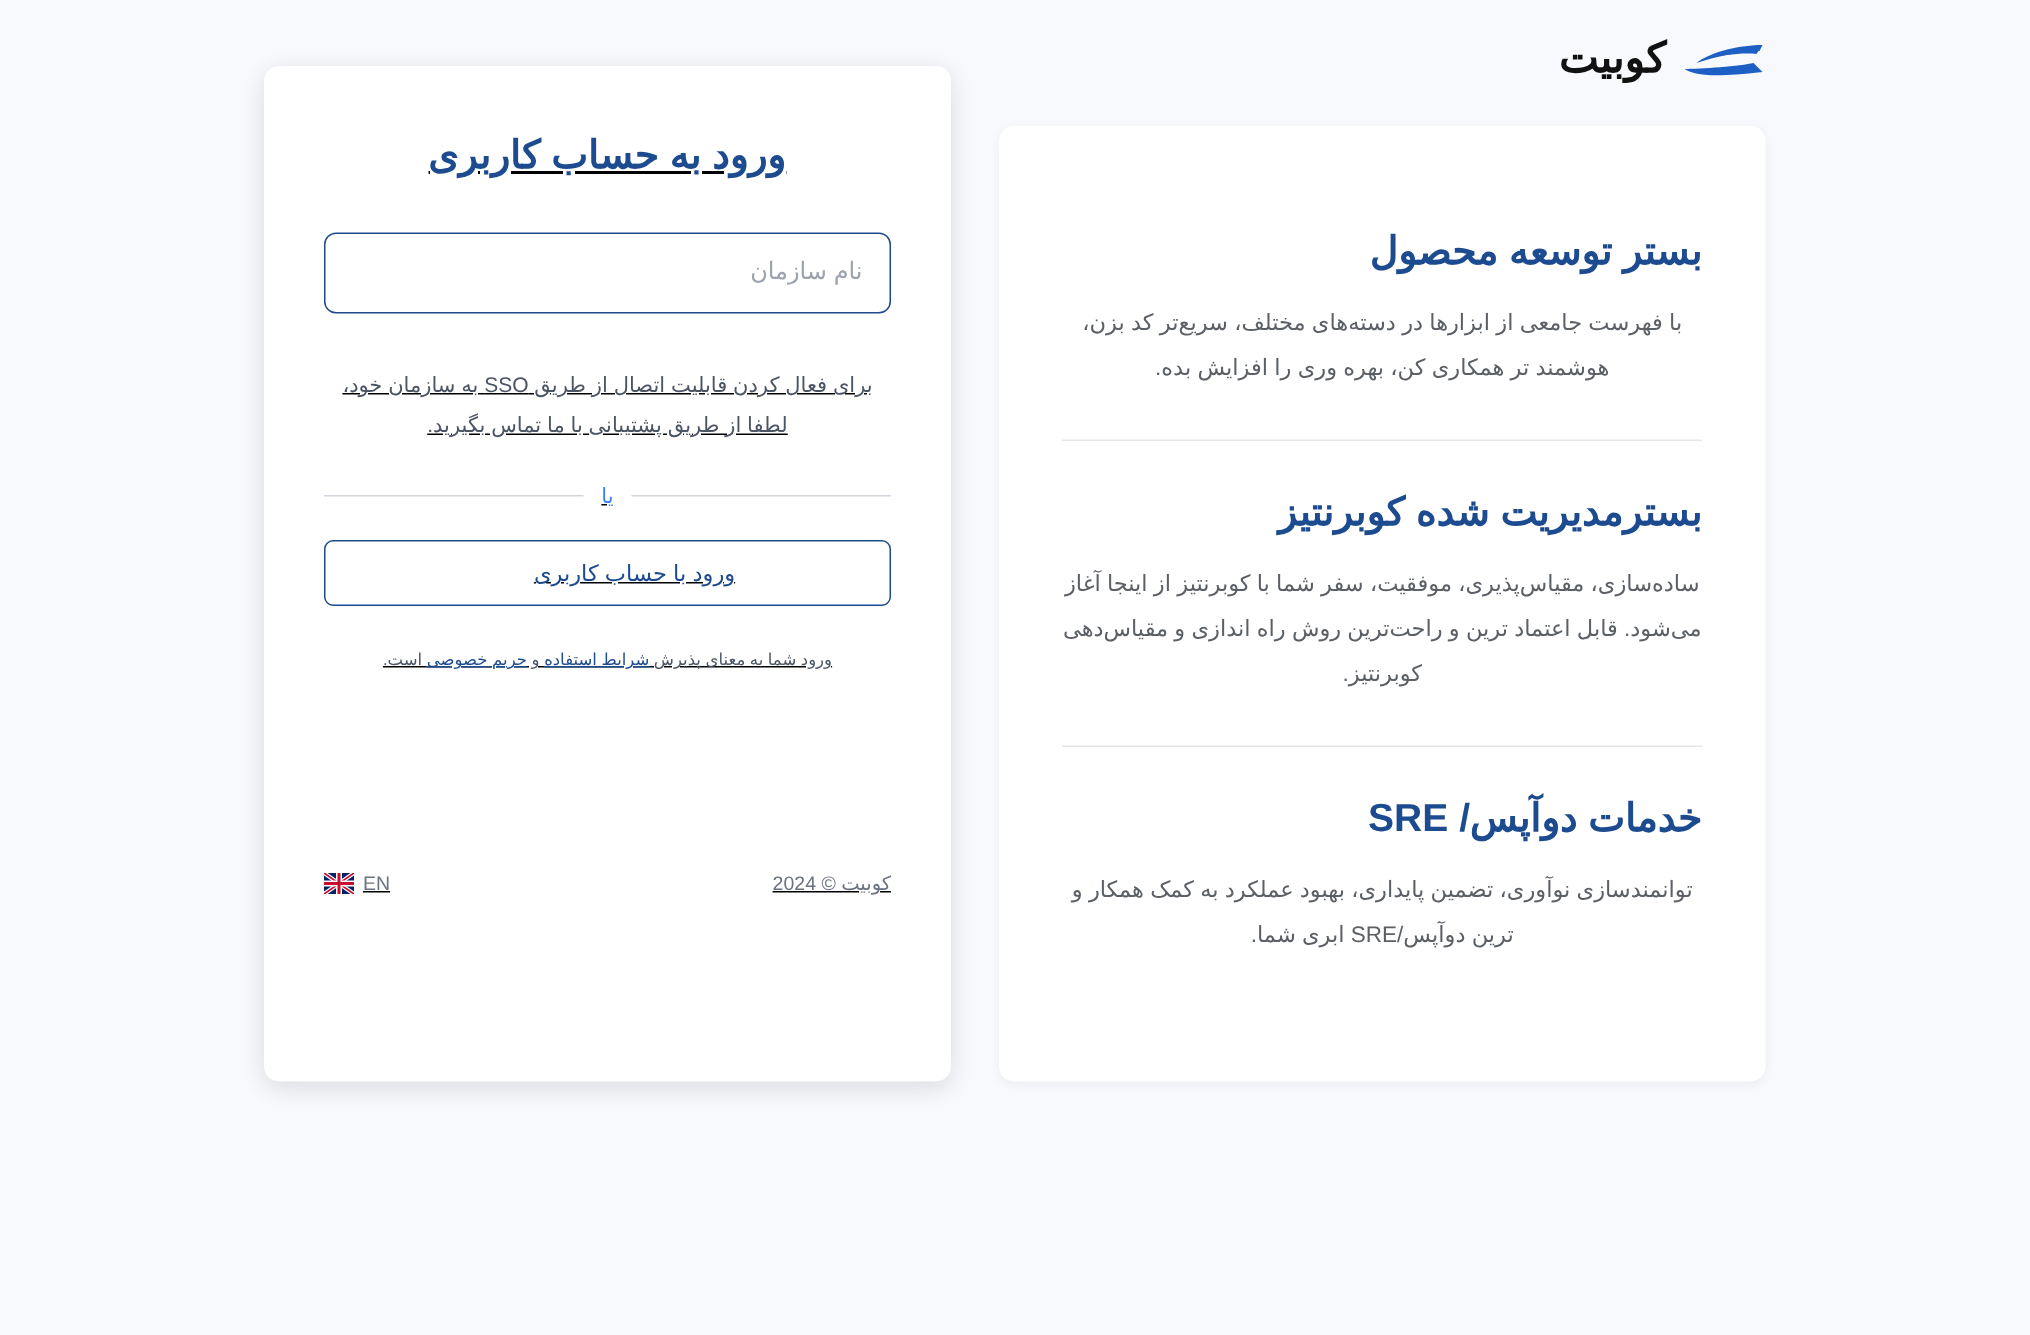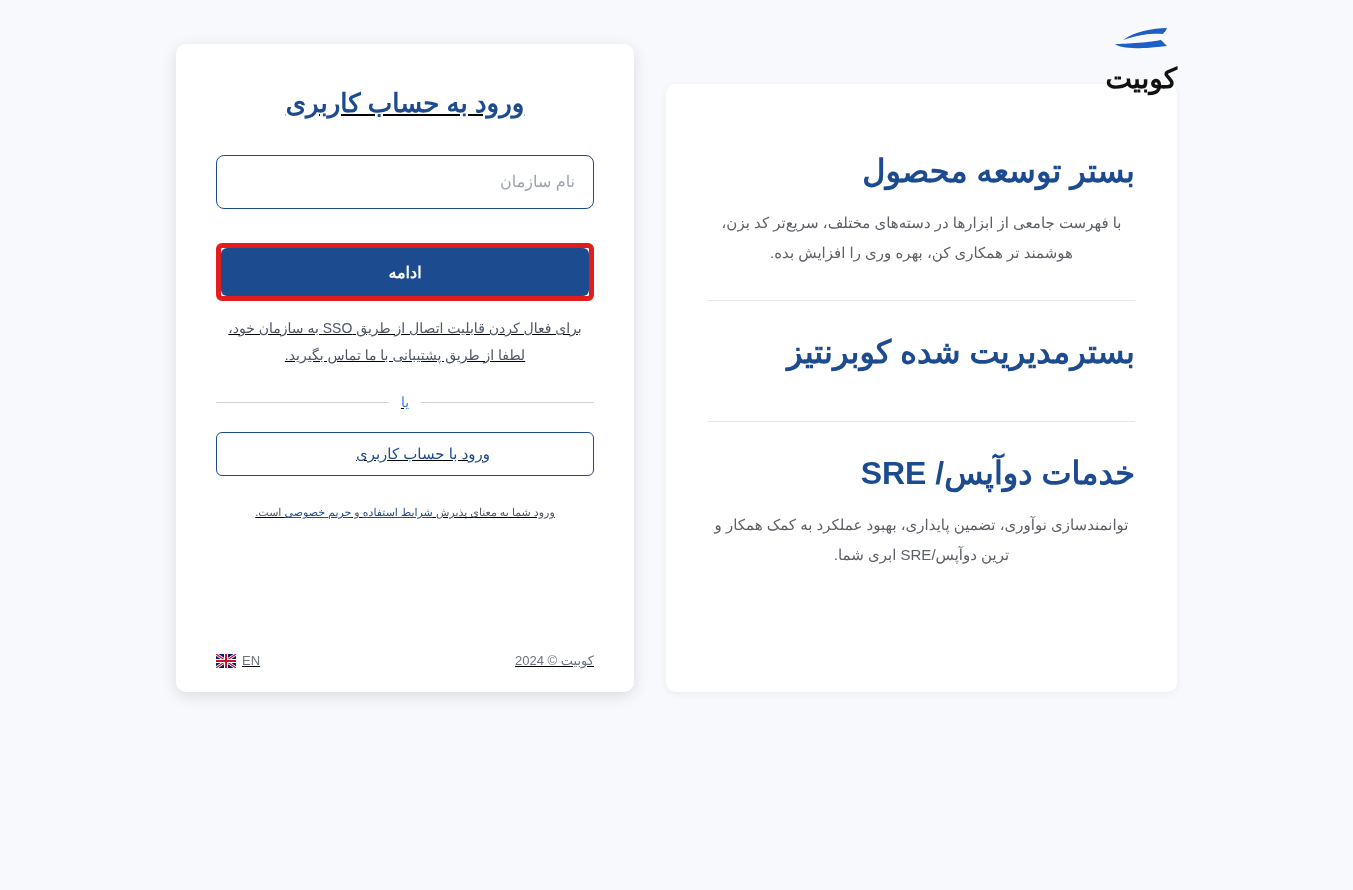--- a/index.html
+++ b/index.html
@@ -16,21 +16,20 @@
   gap: 32px;
   padding: 20px 176px 0 176px;
 }
 .logo-row {
   position: absolute;
   top: 22px;
   right: 176px;
   display: flex;
   align-items: center;
   gap: 10px;
-  flex-direction: column;
 }
 .logo-text {
   font-size: 28px;
   font-weight: 900;
   color: #111;
 }
 .logo-icon {
   width: 56px;
   height: 30px;
 }
@@ -46,21 +45,21 @@
 }
 .info-section {
   padding: 32px 0;
 }
 .info-section:first-child { padding-top: 18px; }
 .info-section + .info-section {
   border-top: 1px solid #e5e7eb;
 }
 .info-title {
   color: #1d4b8f;
-  font-size: 32px;
+  font-size: 26px;
   font-weight: 700;
   margin-bottom: 18px;
 }
 .info-desc {
   color: #5b5f66;
   font-size: 15px;
   line-height: 2;
   text-align: center;
 }
 .login-card {
@@ -203,37 +202,35 @@
 
 <div class="page-container">
 
   <div class="info-panel">
     <div class="info-section">
       <div class="info-title">بستر توسعه محصول</div>
       <div class="info-desc">با فهرست جامعی از ابزارها در دسته‌های مختلف، سریع‌تر کد بزن، هوشمند تر همکاری کن، بهره وری را افزایش بده.</div>
     </div>
     <div class="info-section">
       <div class="info-title">بسترمدیریت شده کوبرنتیز</div>
+      <div class="info-desc">ساده‌سازی، مقیاس‌پذیری، موفقیت، سفر شما با کوبرنتیز از اینجا آغاز می‌شود. قابل اعتماد ترین و راحت‌ترین روش راه اندازی و مقیاس‌دهی کوبرنتیز.</div>
     </div>
     <div class="info-section">
       <div class="info-title">خدمات دوآپس/ SRE</div>
       <div class="info-desc">توانمندسازی نوآوری، تضمین پایداری، بهبود عملکرد به کمک همکار و ترین دوآپس/SRE ابری شما.</div>
     </div>
   </div>
 
   <div class="login-card">
     <div class="login-title">ورود به حساب کاربری</div>
 
     <div class="input-wrap">
       <input class="org-input" type="text" placeholder="نام سازمان" style="">
     </div>
 
-    <div class="continue-highlight">
-      <button class="continue-btn">ادامه</button>
-    </div>
 
     <div class="sso-note">برای فعال کردن قابلیت اتصال از طریق SSO به سازمان خود، لطفا از طریق پشتیبانی با ما تماس بگیرید.</div>
 
     <div class="divider">
       <div class="divider-line"></div>
       <span class="divider-text">یا</span>
       <div class="divider-line"></div>
     </div>
 
     <button class="alt-login-btn">ورود با حساب کاربری</button>

